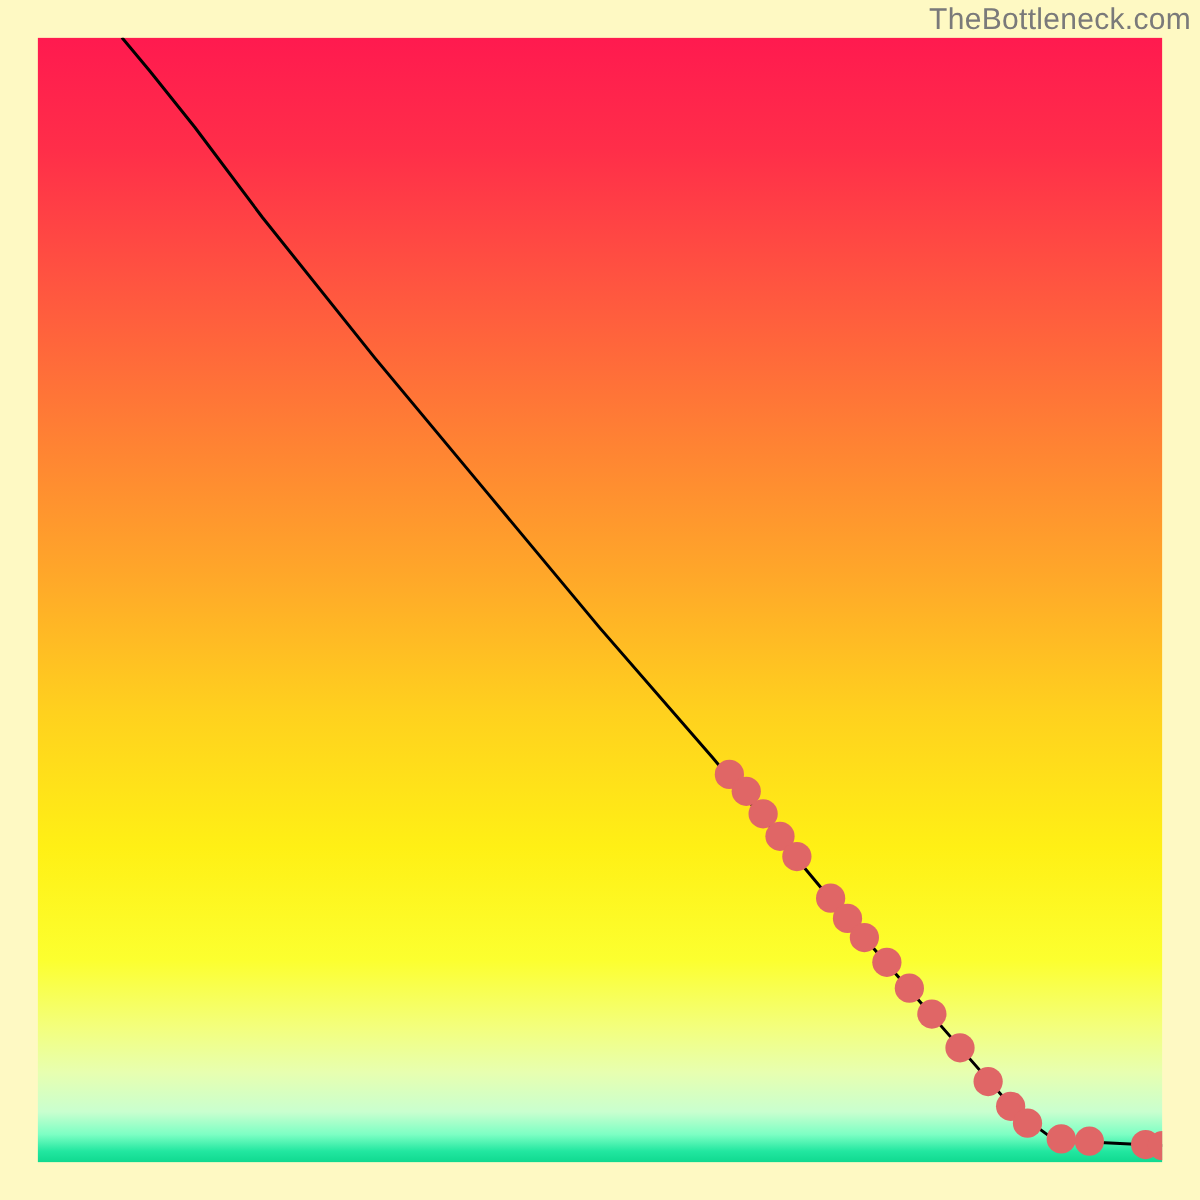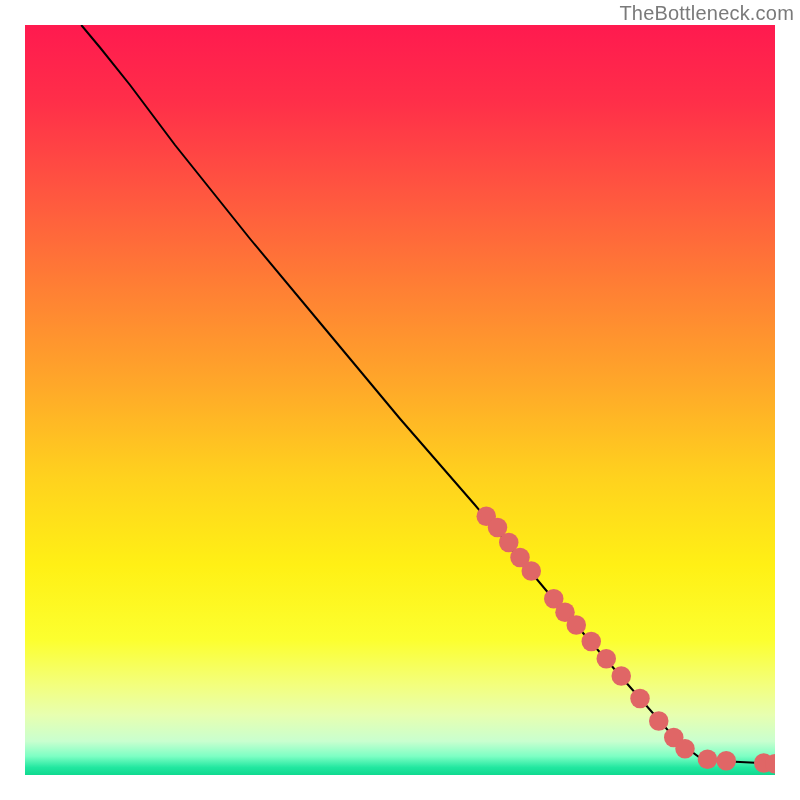--- a/index.html
+++ b/index.html
@@ -9,21 +9,21 @@
     height: 800px;
     background: #000;
     overflow: hidden;
   }
   .frame {
     position: absolute;
     left: 0;
     top: 0;
     width: 800px;
     height: 800px;
-    background: #ffffff;
+    background: #fef9c3;
   }
   .plot-area {
     position: absolute;
     left: 25px;
     top: 25px;
     width: 750px;
     height: 750px;
     overflow: hidden;
   }
   .gradient-bg {

